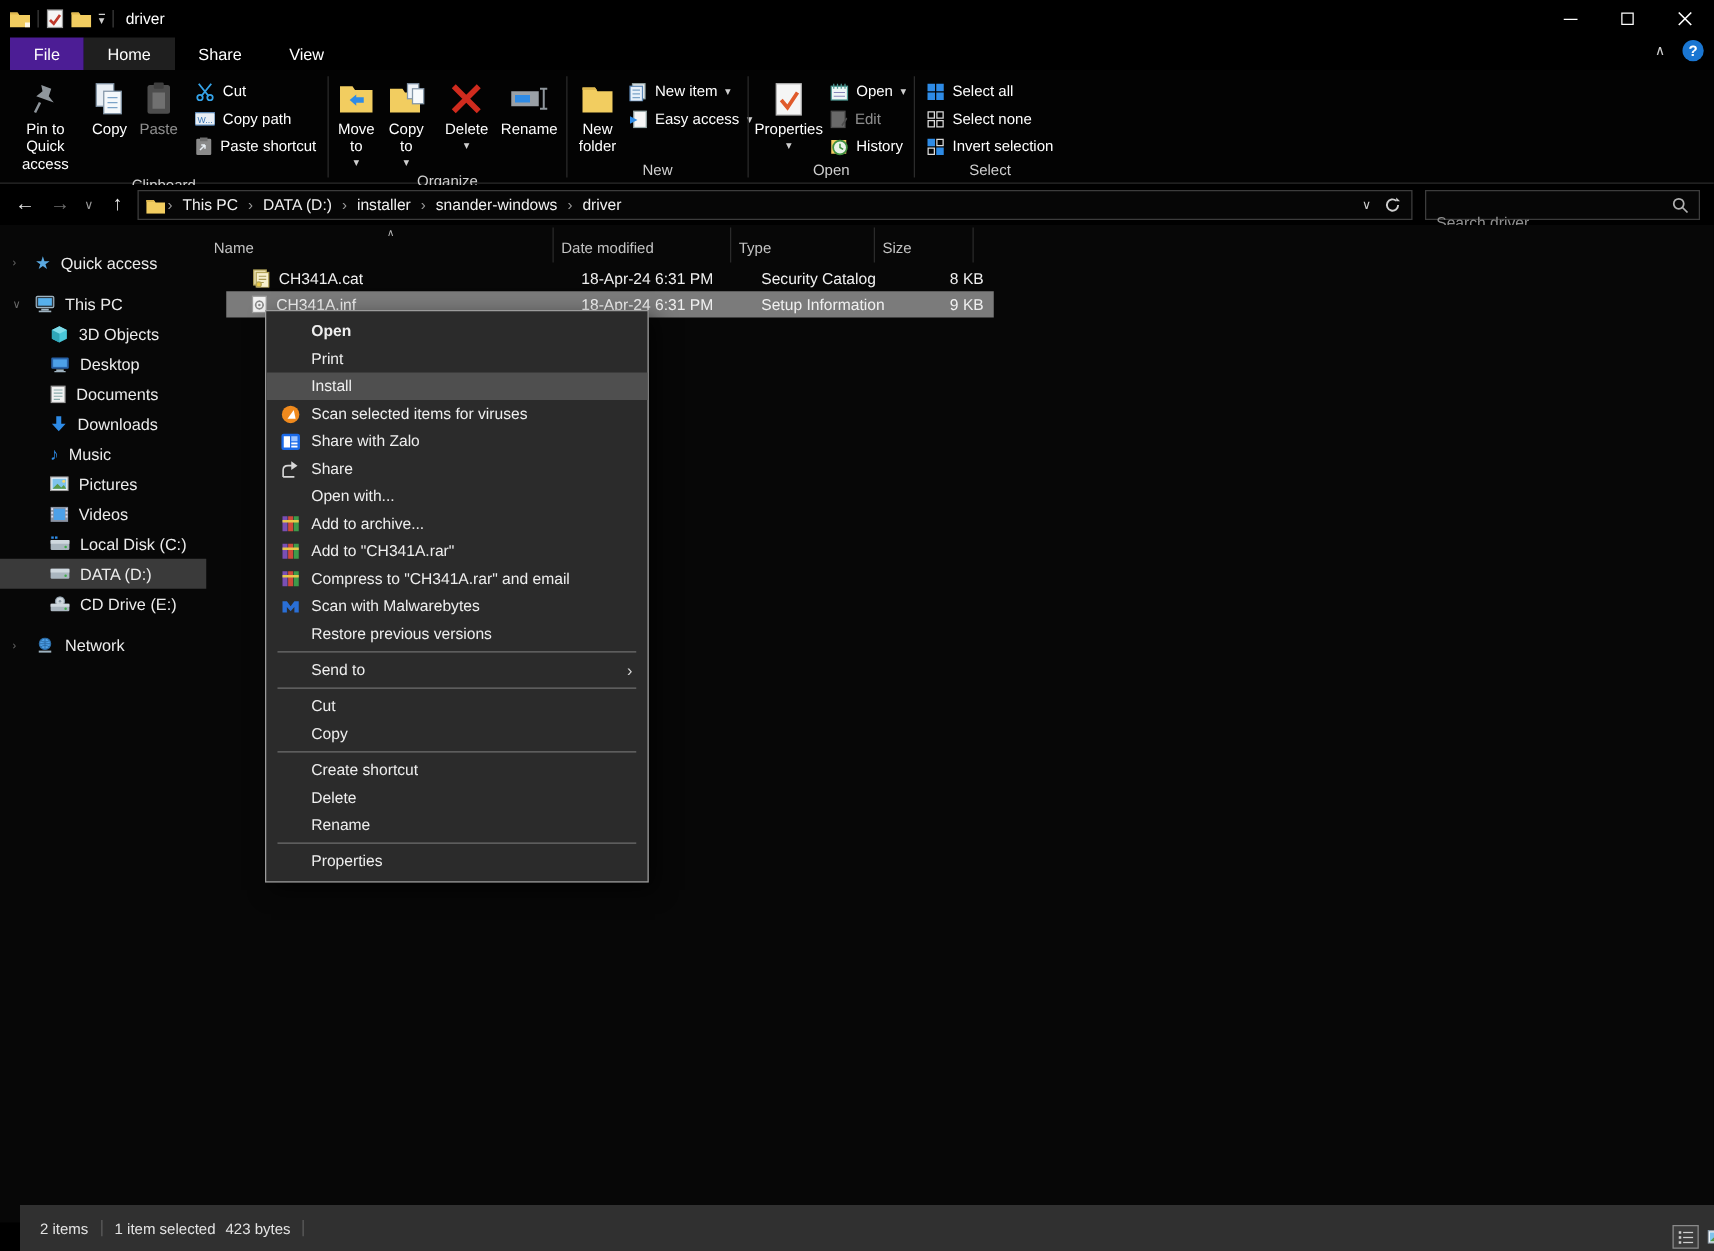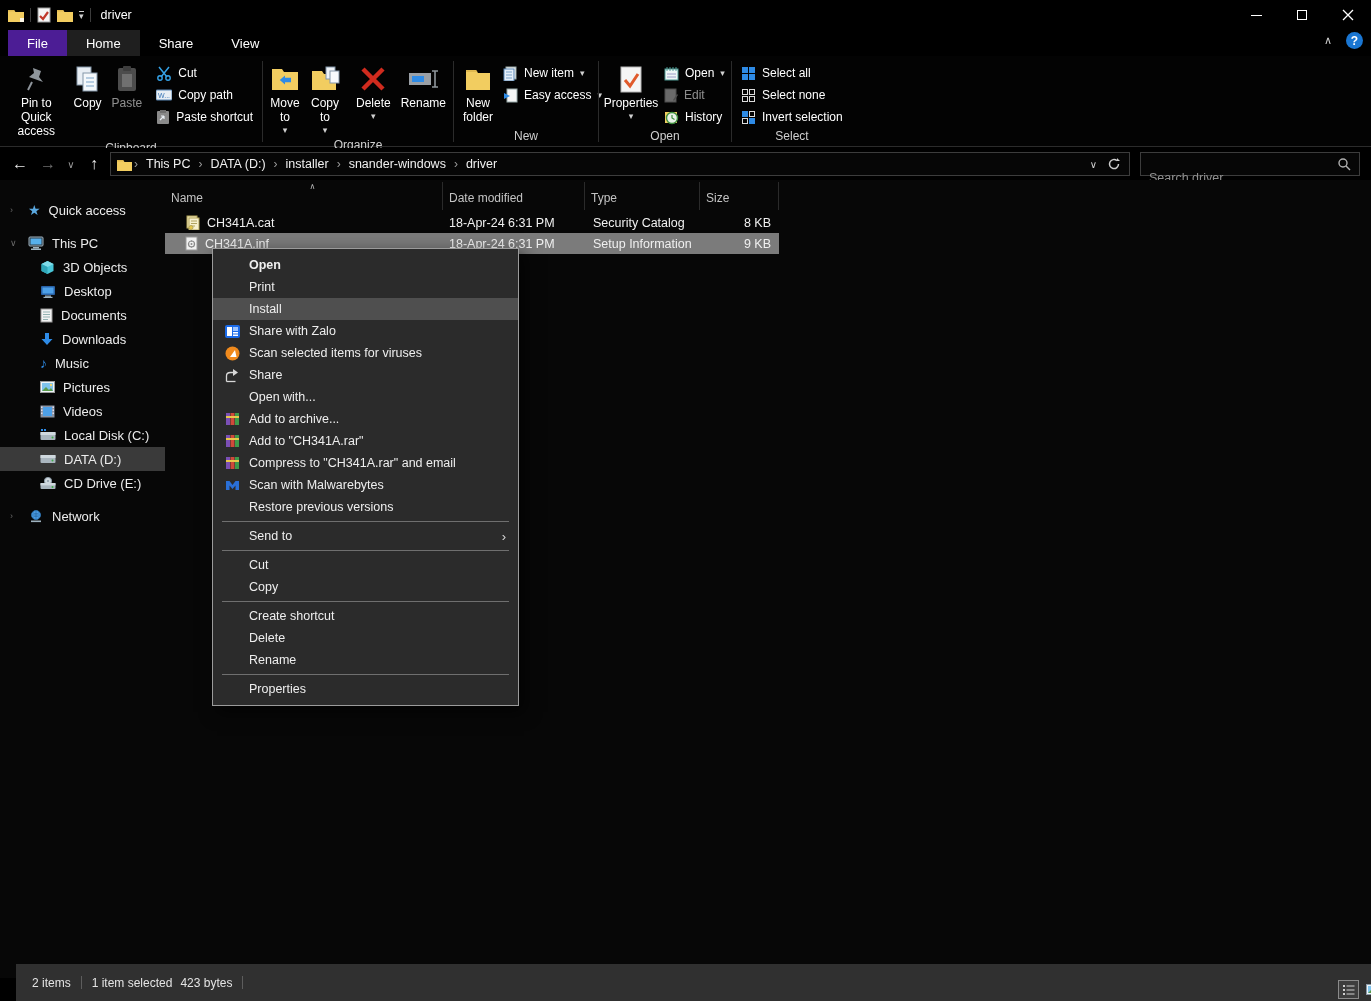--- a/index.html
+++ b/index.html
@@ -62,21 +62,21 @@
   .pad0 { padding-left:28px; } .pad1 { padding-left:28px; } .pad2 { padding-left:40px; }
   .side-sel { background:#3a3a3a; }
   .gap-sm { height:9px; }
 
   
   .filepane { position:absolute; left:165px; top:0; right:0; height:100%; }
   .cols { position:absolute; top:2px; left:0; height:28px; display:flex; color:#c3c3c3; font-size:12px; }
   .col { display:flex; align-items:flex-end; padding-bottom:5px; border-right:1px solid #2a2a2a; position:relative; }
   .col span { padding-left:6px; }
   .sort-caret { position:absolute; top:0px; left:50%; color:#b9b9b9; font-size:8px; }
-  .rows { position:absolute; top:32px; left:0; }
+  .rows { position:absolute; top:32px; left:16px; }
   .frow { display:flex; align-items:center; height:21px; color:#f0f0f0; font-size:12.5px; width:614px; }
   .frow-sel { background:#7b7b7b; }
   .c-name { width:278px; display:flex; align-items:center; gap:7px; padding-left:20px; }
   .c-date { width:142px; padding-left:6px; }
   .c-type { width:115px; padding-left:8px; }
   .c-size { width:79px; text-align:right; padding-right:8px; }
 
   
   .cmenu { position:absolute; left:212px; top:248px; width:307px; background:#2b2b2b; border:1px solid #9b9b9b; box-shadow:5px 6px 16px rgba(0,0,0,.65); padding:5px 0; z-index:50; }
   .mi { height:22px; display:flex; align-items:center; color:#eeeeee; font-size:12.5px; position:relative; padding-left:36px; padding-right:12px; }
@@ -635,37 +635,37 @@
       </div>
     <div class="mi">
         <span>Print</span>
       </div>
     <div class="mi mi-hl">
         <span>Install</span>
       </div>
     <div class="mi">
       <span class="micon">
         <svg width="15" height="15">
+            <circle cx="7.5" cy="7.5" r="7" fill="#f08a1d"></circle>
+            <path d="M5 11L10 4l1.5 7z" fill="#fff"></path>
+          </svg>
+      </span>
+      <span>Scan selected items for viruses</span>
+    </div>
+    <div class="mi">
+      <span class="micon">
+        <svg width="15" height="15">
             <rect x="0" y="1" width="15" height="13" rx="2" fill="#1a6ae8"></rect>
             <rect x="2" y="3" width="5" height="9" fill="#fff"></rect>
             <rect x="8" y="3" width="5" height="4" fill="#9cc4ff"></rect>
             <rect x="8" y="8" width="5" height="1.5" fill="#fff"></rect>
             <rect x="8" y="10.5" width="5" height="1.5" fill="#fff"></rect>
           </svg>
       </span>
       <span>Share with Zalo</span>
-    </div>
-    <div class="mi">
-      <span class="micon">
-        <svg width="15" height="15">
-            <circle cx="7.5" cy="7.5" r="7" fill="#f08a1d"></circle>
-            <path d="M5 11L10 4l1.5 7z" fill="#fff"></path>
-          </svg>
-      </span>
-      <span>Scan selected items for viruses</span>
     </div>
     <div class="mi">
       <span class="micon">
         <svg width="15" height="15">
             <path d="M1.5 13.5V8c0-2 1.5-3.5 4-3.5h3" fill="none" stroke="#d8d8d8" stroke-width="1.3"></path>
             <path d="M8 1l5 3.5L8 8z" fill="#d8d8d8"></path>
             <path d="M1.5 13.5h9" stroke="#d8d8d8" stroke-width="1.3"></path>
           </svg>
       </span>
       <span>Share</span>

